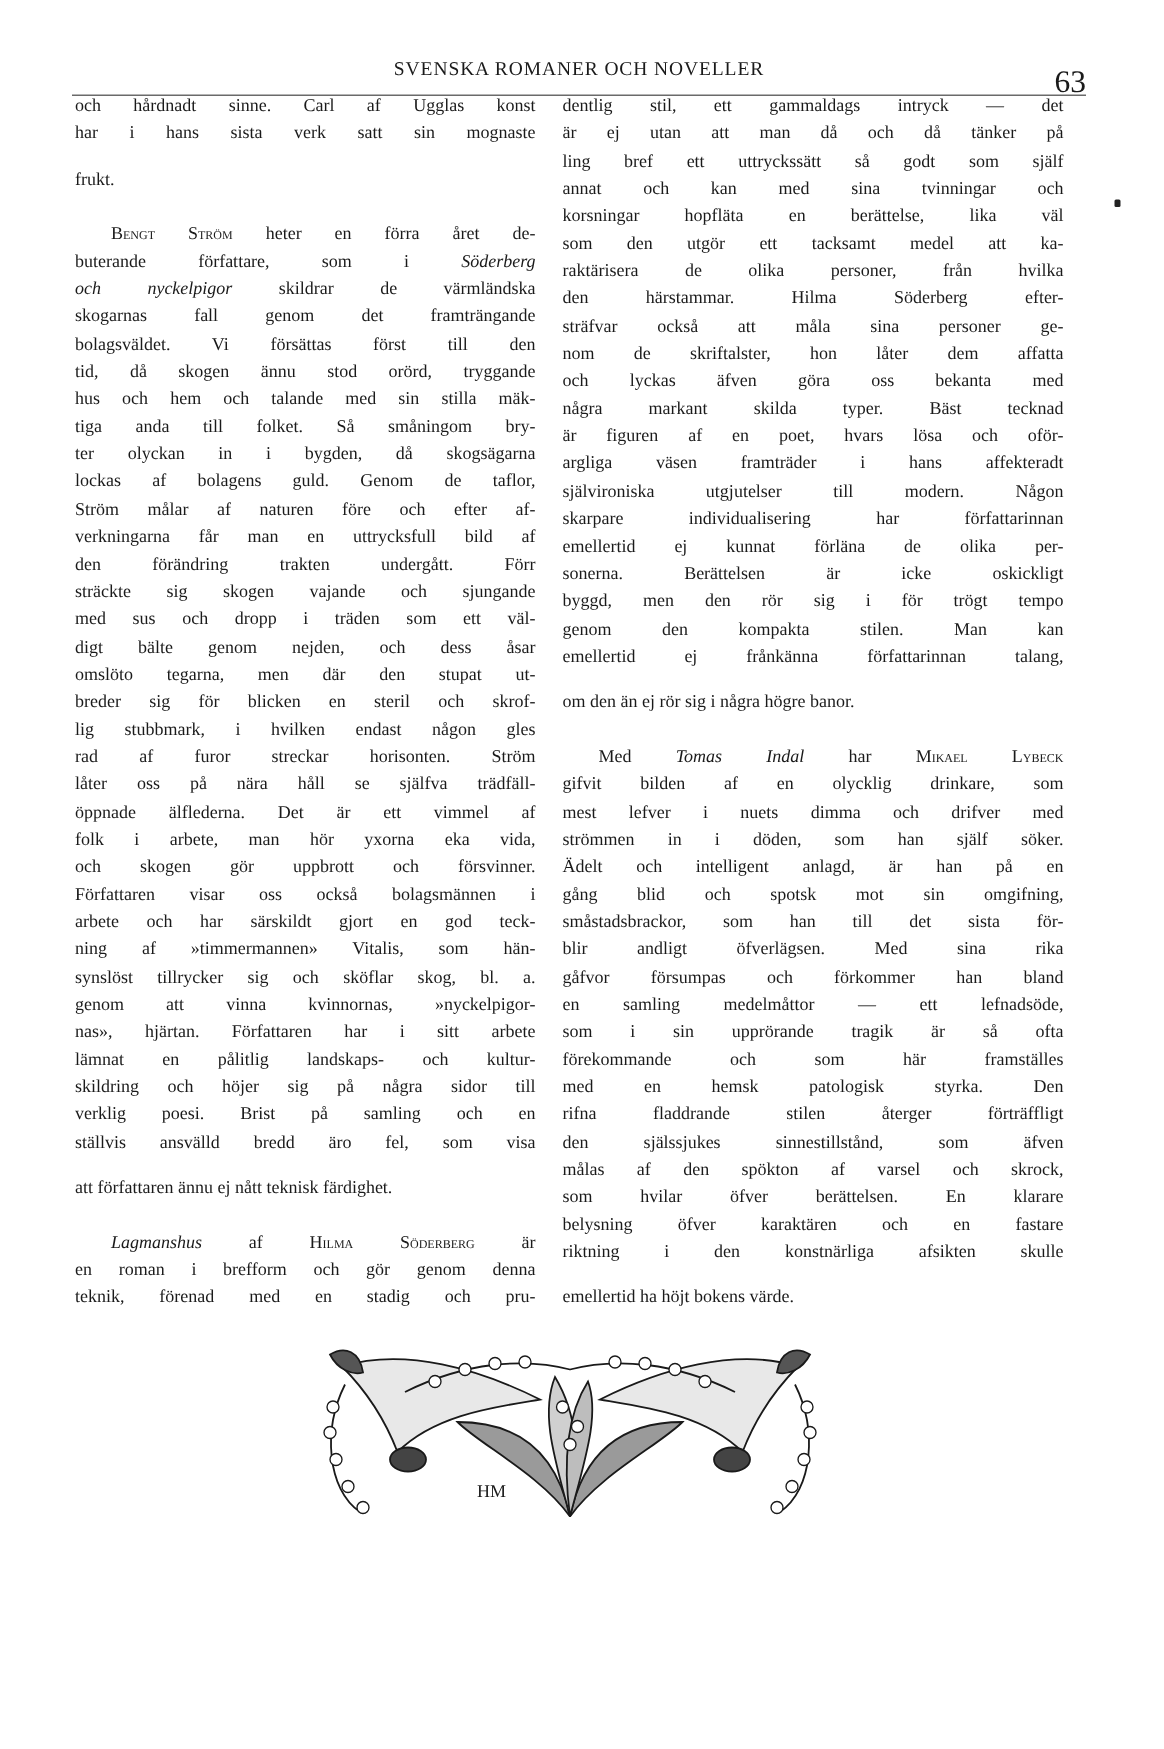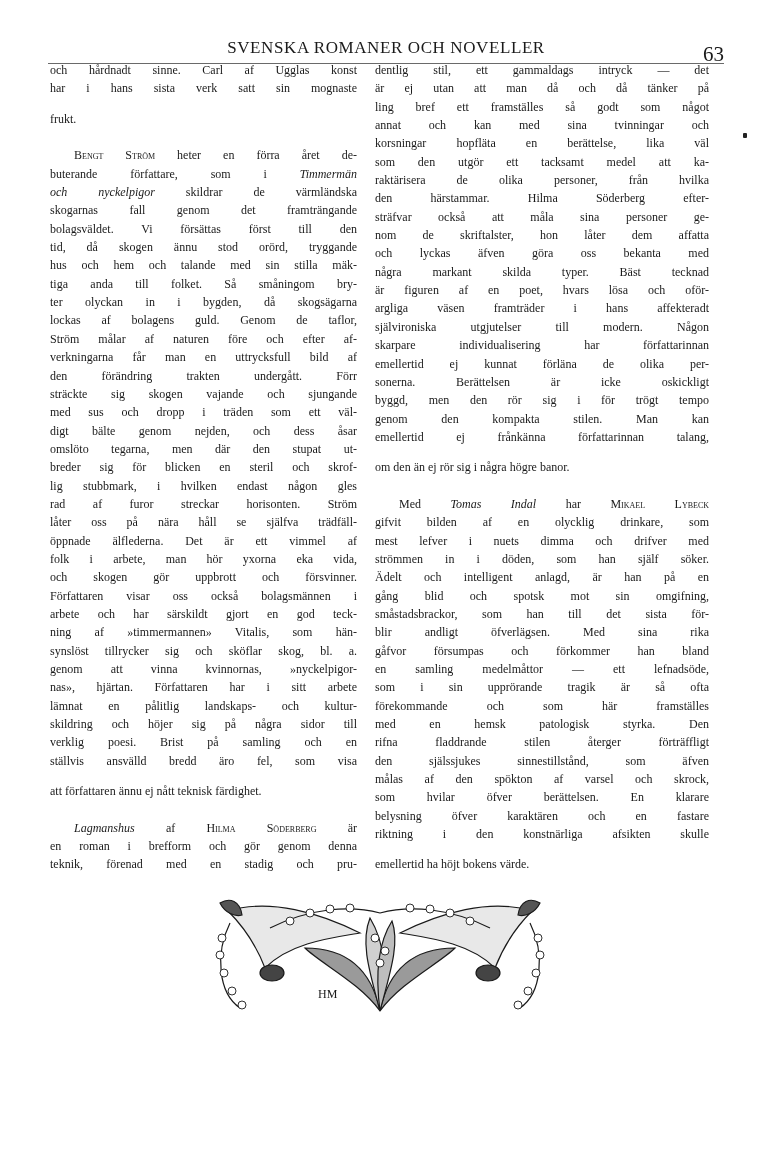--- a/index.html
+++ b/index.html
@@ -6,21 +6,21 @@
   body {
     width: 776px; height: 1166px; position: relative; overflow: hidden;
     font-family: "DejaVu Serif", "Liberation Serif", serif;
     color: #1a1a1a;
   }
   .header {
     position: absolute; left: 48px; top: 38px; width: 676px; height: 22px;
   }
   .running-title {
     position: absolute; left: 0; right: 0; top: 0; text-align: center;
-    font-family: "Liberation Serif", serif; font-size: 17px; letter-spacing: 0.6px;
+    font-family: "Liberation Serif", serif; font-size: 13px; letter-spacing: 0.6px;
   }
   .page-number {
     position: absolute; right: 0; top: 4px;
     font-family: Liberation Serif, serif; font-size: 21px;
   }
   .rule {
     position: absolute; left: 48px; top: 63px; width: 676px; height: 0;
     border-top: 1px solid #6a6a6a;
   }
   .column {
@@ -49,21 +49,21 @@
 
 <div class="column col-left">
   <div>
     <span class="line">och hårdnadt sinne. Carl af Ugglas konst</span>
     <span class="line">har i hans sista verk satt sin mognaste</span>
     <span class="line last">frukt.</span>
   </div>
   <div class="gap"></div>
   <div>
     <span class="line ind"><span class="sc">Bengt Ström</span><span> heter en förra året de-</span></span>
-    <span class="line"><span>buterande författare, som i </span><span class="it">Timmermän</span></span>
+    <span class="line"><span>buterande författare, som i </span><span class="it">Söderberg</span></span>
     <span class="line"><span class="it">och nyckelpigor</span><span> skildrar de värmländska</span></span>
     <div id="left-p2-rest">
         <span class="line">skogarnas fall genom det framträngande</span>
         <span class="line">bolagsväldet. Vi försättas först till den</span>
         <span class="line">tid, då skogen ännu stod orörd, tryggande</span>
         <span class="line">hus och hem och talande med sin stilla mäk-</span>
         <span class="line">tiga anda till folket. Så småningom bry-</span>
         <span class="line">ter olyckan in i bygden, då skogsägarna</span>
         <span class="line">lockas af bolagens guld. Genom de taflor,</span>
         <span class="line">Ström målar af naturen före och efter af-</span>
@@ -98,21 +98,21 @@
     <span class="line ind"><span class="it">Lagmanshus</span><span> af </span><span class="sc">Hilma Söderberg</span><span> är</span></span>
     <span class="line">en roman i brefform och gör genom denna</span>
     <span class="line">teknik, förenad med en stadig och pru-</span>
   </div>
 </div>
 
 <div class="column col-right">
   <div id="right-p1">
       <span class="line">dentlig stil, ett gammaldags intryck — det</span>
       <span class="line">är ej utan att man då och då tänker på</span>
-      <span class="line">ling bref ett framställes så godt som något</span>
+      <span class="line">ling bref ett uttryckssätt så godt som själf</span>
       <span class="line">annat och kan med sina tvinningar och</span>
       <span class="line">korsningar hopfläta en berättelse, lika väl</span>
       <span class="line">som den utgör ett tacksamt medel att ka-</span>
       <span class="line">raktärisera de olika personer, från hvilka</span>
       <span class="line">den härstammar. Hilma Söderberg efter-</span>
       <span class="line">sträfvar också att måla sina personer ge-</span>
       <span class="line">nom de skriftalster, hon låter dem affatta</span>
       <span class="line">och lyckas äfven göra oss bekanta med</span>
       <span class="line">några markant skilda typer. Bäst tecknad</span>
       <span class="line">är figuren af en poet, hvars lösa och oför-</span>

